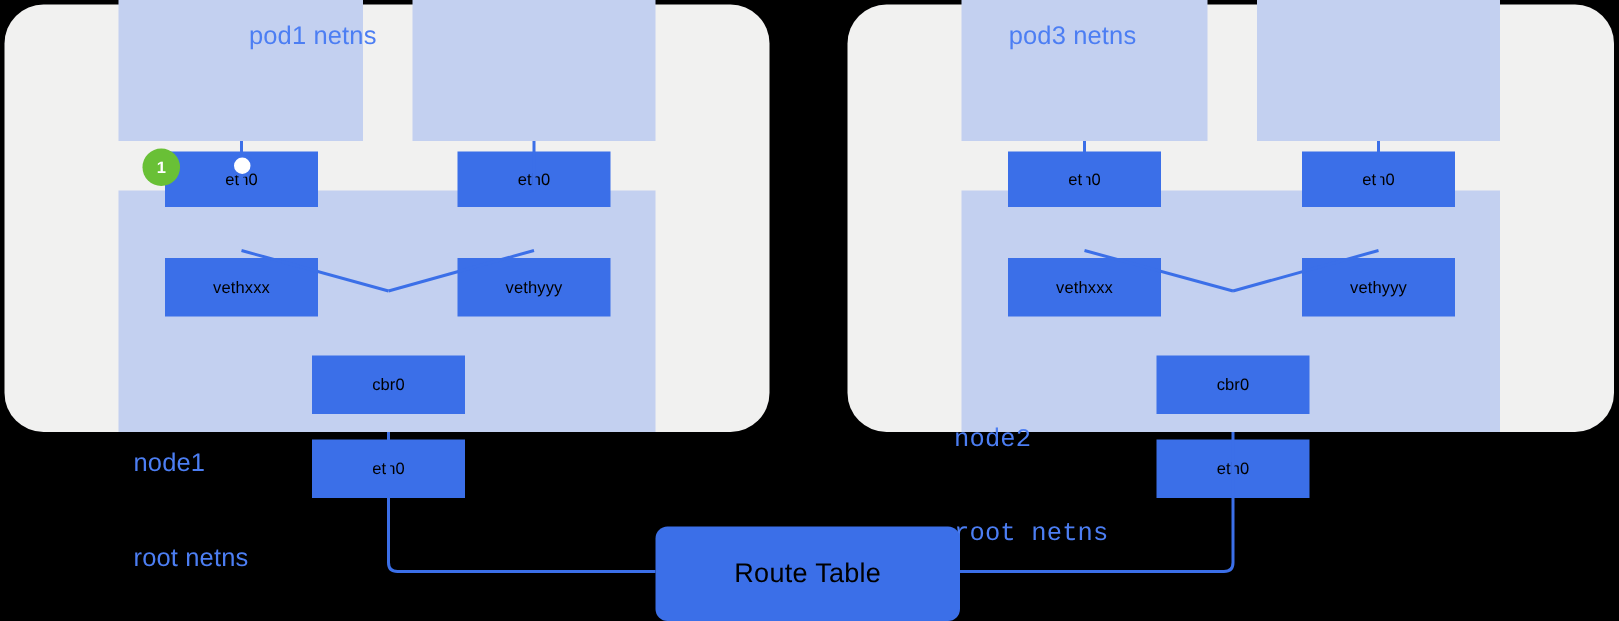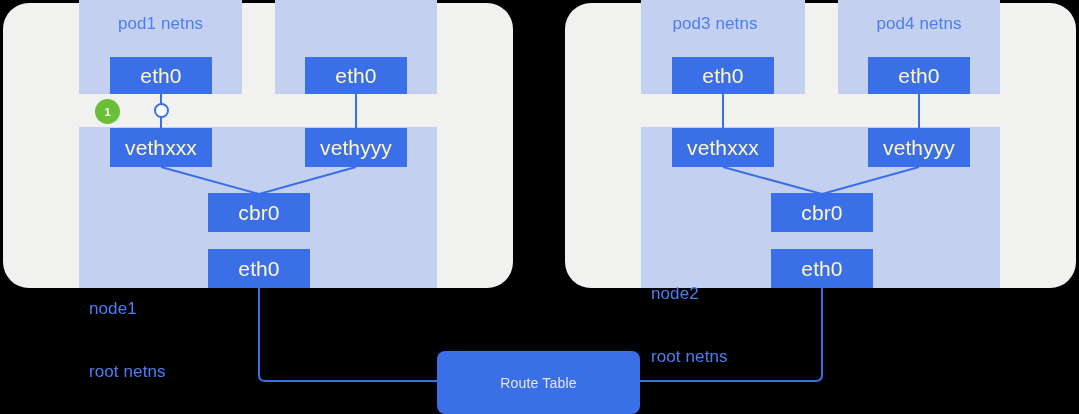--- a/index.html
+++ b/index.html
@@ -42,34 +42,35 @@
     letter-spacing: 0.1px;
   }
   .ns-label.centered {
     text-align: center;
   }
 
   
   .iface {
     position: absolute;
     background: #3B6FE8;
-    color: #fef9c3;
-    font-size: 21px;
+    color: #000000;
+    font-size: 11px;
     display: flex;
     align-items: center;
     justify-content: center;
     letter-spacing: 0.1px;
+    margin-top: 44px;
   }
 
   
   .route-box {
     position: absolute;
     background: #3B6FE8;
-    color: #e5e5e5;
-    font-size: 14px;
+    color: #000000;
+    font-size: 18px;
     border-radius: 8px;
     display: flex;
     align-items: center;
     justify-content: center;
     letter-spacing: 0.2px;
   }
 
   
   #links {
     position: absolute;
@@ -107,21 +108,21 @@
   }
 </style>
 </head>
 <body>
 
 <div id="stage">
 
   <div class="node-card" style="left:3px; top:3px; width:510px; height:285px;"></div>
 
   <div class="ns-panel" style="left:79px; top:0px; width:163px; height:94px;"></div>
-  <div class="ns-label centered" style="left:79px; top:13px; width:163px;">pod1 netns</div>
+  <div class="ns-label centered" style="left:79px; top:13px; width:163px;padding-left:48px;">pod1 netns</div>
 
   <div class="ns-panel" style="left:275px; top:0px; width:162px; height:94px;"></div>
 
   <div class="ns-panel" style="left:79px; top:127px; width:358px; height:161px;"></div>
   <div class="ns-label" style="left:89px; top:256px;">
     <div>node1</div>
     <div>root netns</div>
   </div>
 
   <div class="iface" style="left:110px; top:57px; width:102px; height:37px;">eth0</div>
@@ -130,24 +131,23 @@
   <div class="iface" style="left:305px; top:128px; width:102px; height:39px;">vethyyy</div>
   <div class="iface" style="left:208px; top:193px; width:102px; height:39px;">cbr0</div>
   <div class="iface" style="left:208px; top:249px; width:102px; height:39px;">eth0</div>
 
   <div class="node-card" style="left:565px; top:3px; width:511px; height:285px;"></div>
 
   <div class="ns-panel" style="left:641px; top:0px; width:164px; height:94px;"></div>
   <div class="ns-label centered" style="left:641px; top:13px; width:148px;">pod3 netns</div>
 
   <div class="ns-panel" style="left:838px; top:0px; width:162px; height:94px;"></div>
-  <div class="ns-label centered" style="left:838px; top:13px; width:162px;">pod4 netns</div>
 
   <div class="ns-panel" style="left:641px; top:127px; width:359px; height:161px;"></div>
-  <div class="ns-label" style="left:651px; top:241px;">
+  <div class="ns-label" style="left:636px; top:241px;font-family:Liberation Mono, monospace;">
     <div>node2</div>
     <div>root netns</div>
   </div>
 
   <div class="iface" style="left:672px; top:57px; width:102px; height:37px;">eth0</div>
   <div class="iface" style="left:868px; top:57px; width:102px; height:37px;">eth0</div>
   <div class="iface" style="left:672px; top:128px; width:102px; height:39px;">vethxxx</div>
   <div class="iface" style="left:868px; top:128px; width:102px; height:39px;">vethyyy</div>
   <div class="iface" style="left:771px; top:193px; width:102px; height:39px;">cbr0</div>
   <div class="iface" style="left:771px; top:249px; width:102px; height:39px;">eth0</div>

